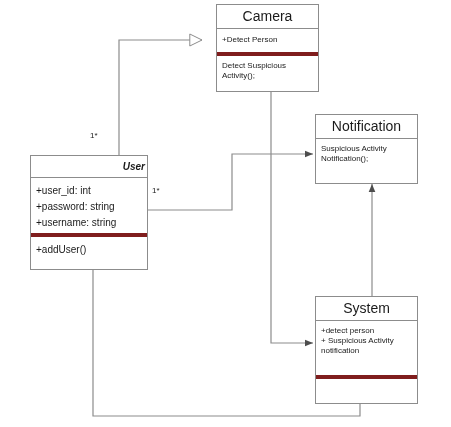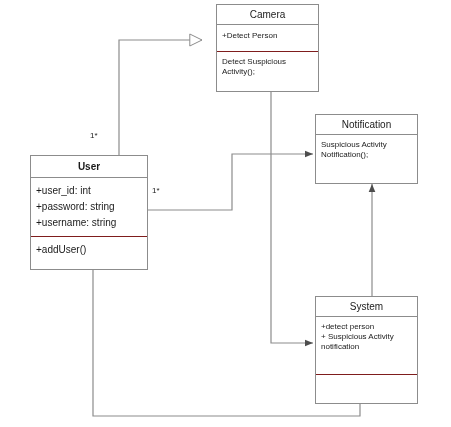--- a/index.html
+++ b/index.html
@@ -28,39 +28,41 @@
     position: absolute;
     box-sizing: border-box;
     border: 1px solid #8c8c8c;
     background: #ffffff;
     z-index: 5;
   }
   .class-name-compartment {
     box-sizing: border-box;
     border-bottom: 1px solid #8c8c8c;
     text-align: center;
-    font-size: 10px;
+    font-size: 14px;
     color: #1a1a1a;
     padding: 4px 2px 4px 2px;
     line-height: 1.1;
   }
   .class-name-compartment.abstract-name {
+    font-style: italic;
     font-weight: bold;
     font-size: 10px;
     padding: 5px 2px 5px 2px;
+    text-align: right;
   }
   .class-compartment {
     box-sizing: border-box;
     font-size: 8px;
     color: #1a1a1a;
     padding: 5px 5px 5px 5px;
     line-height: 1.45;
   }
   .class-compartment.divided {
-    border-bottom: 1px solid #7f1d1d;
+    border-bottom: 4px solid #7f1d1d;
   }
   .class-compartment .member {
     white-space: pre;
   }
   .class-compartment.wide-members {
     font-size: 10px;
     line-height: 1.6;
   }
   .class-compartment.tight {
     line-height: 1.25;

